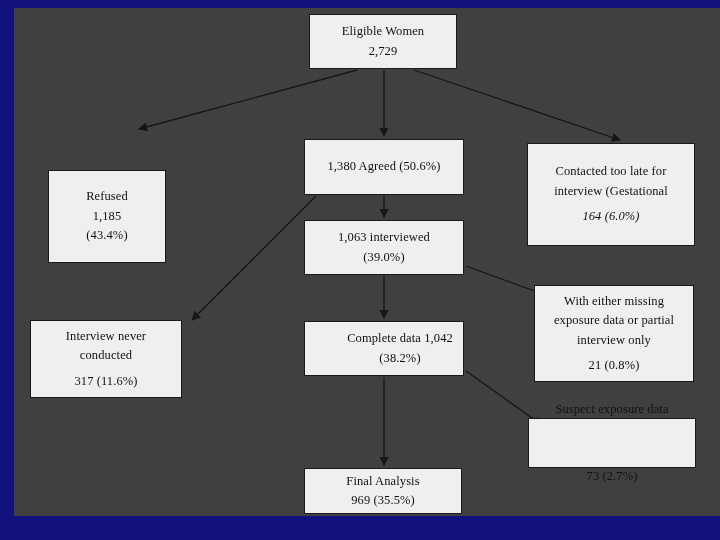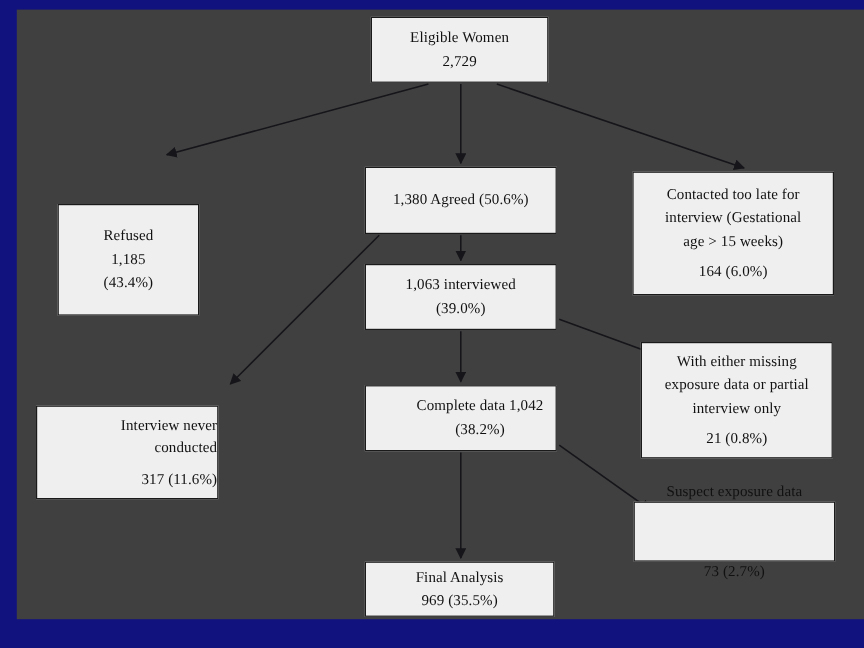--- a/index.html
+++ b/index.html
@@ -47,21 +47,21 @@
     letter-spacing: 0.1px;
   }
   .node .line { display: block; white-space: nowrap; }
 
   
   #n-eligible  { left: 295px; top: 6px;   width: 148px; height: 55px; }
   #n-refused   { left: 34px;  top: 118px; width: 118px; height: 93px; margin-top: 44px; }
   #n-agreed    { left: 290px; top: 131px; width: 160px; height: 56px; }
   #n-late      { left: 513px; top: 135px; width: 168px; height: 103px; }
   #n-interviewed { left: 290px; top: 212px; width: 160px; height: 55px; text-align: right; }
-  #n-never     { left: 16px;  top: 330px; width: 152px; height: 78px; align-items: flex-end; }
+  #n-never     { left: 16px;  top: 312px; width: 152px; height: 78px; }
   #n-complete  { left: 290px; top: 313px; width: 160px; height: 55px; padding-left: 32px; }
   #n-missing   { left: 520px; top: 277px; width: 160px; height: 97px; }
   #n-suspect   { left: 514px; top: 410px; width: 168px; height: 50px; gap: 47px; }
   #n-final     { left: 290px; top: 460px; width: 158px; height: 46px; }
 </style>
 </head>
 <body>
 
 <div id="stage">
   <div id="canvas">
@@ -105,22 +105,21 @@
       <span class="line">(43.4%)</span>
     </div>
 
     <div class="node" id="n-agreed">
       <span class="line">1,380 Agreed (50.6%)</span>
     </div>
 
     <div class="node" id="n-late">
       <span class="line">Contacted too late for</span>
       <span class="line">interview (Gestational</span>
-      <span class="line">age &gt; 15 weeks)</span>
-      <span class="line" style="margin-top:6px;">164 (6.0%)</span>
+      <span class="line" style="margin-top:6px;font-style:italic;">164 (6.0%)</span>
     </div>
 
     <div class="node" id="n-interviewed">
       <span class="line">1,063 interviewed</span>
       <span class="line">(39.0%)</span>
     </div>
 
     <div class="node" id="n-never">
       <span class="line">Interview never</span>
       <span class="line">conducted</span>

